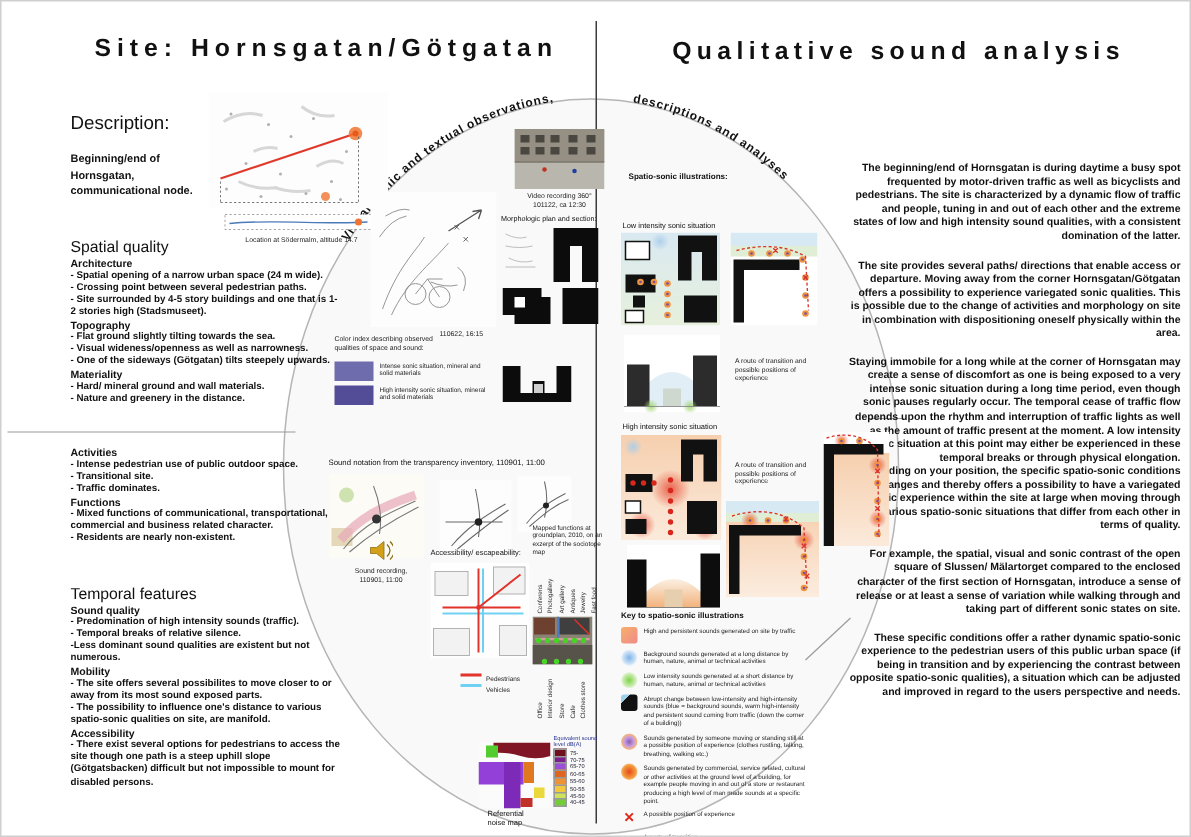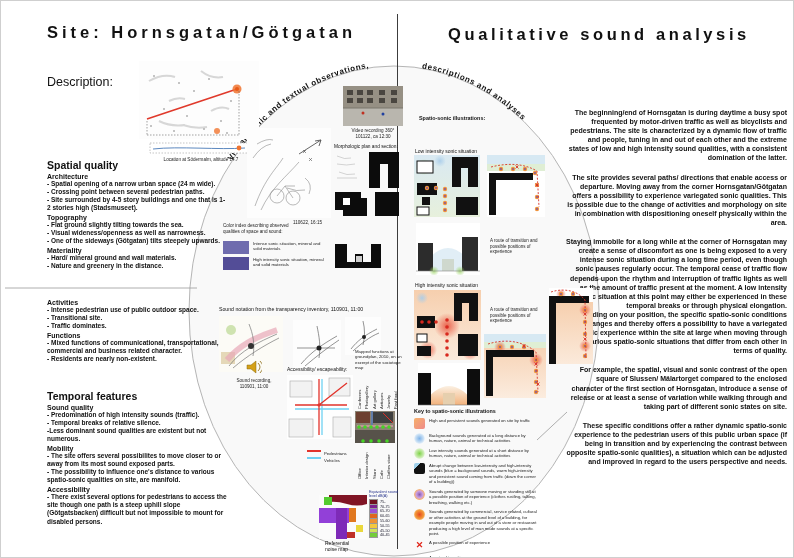--- a/index.html
+++ b/index.html
@@ -2,21 +2,21 @@
 <html><head>
 <meta charset="utf-8">
 <style>
   html,body{margin:0;padding:0;background:#e8e8e8}
   #page{position:relative;width:794px;height:558px;background:#fff;overflow:hidden;
         font-family:"Liberation Sans",sans-serif;color:#111;border:1px solid #cfcfcf;box-sizing:border-box;margin:0 auto}
   .abs{position:absolute}
   .t-main{font-size:16.5px;font-weight:700;letter-spacing:4px;text-align:center;white-space:nowrap}
   .h-desc{font-size:12.5px;font-weight:400}
   .desc-body{font-size:7.3px;font-weight:700;line-height:1.45}
-  .sec h3{font-size:10.5px;font-weight:700;margin:0 0 2px 0}
+  .sec h3{font-size:10.5px;font-weight:400;margin:0 0 2px 0}
   .sec h4{font-size:7px;font-weight:700;margin:2px 0 0 0}
   .sec p{font-size:6.5px;font-weight:600;margin:0;line-height:1.24}
   .rparas{text-align:right}
   .rparas p{font-size:7px;font-weight:600;line-height:1.3;margin:0 0 10px 0}
   .rparas p.tight{margin-bottom:0}
   .cap{font-size:4.6px;color:#222;line-height:1.3}
   .lbl{font-size:5px;color:#111}
   .lbl-b{font-size:5.4px;font-weight:700}
   .tiny{font-size:4.3px;line-height:1.25;color:#222}
   .nowrap{white-space:nowrap}
@@ -84,23 +84,24 @@
     <text font-size="8" font-weight="bold" letter-spacing="0.6" fill="#111">
       <textPath href="#arcPath" startOffset="158">Visual, sonic and textual observations,</textPath>
     </text>
     <text font-size="8" font-weight="bold" letter-spacing="0.6" fill="#111">
       <textPath href="#arcPath" startOffset="382">descriptions and analyses</textPath>
     </text>
   </svg>
 
   <div class="abs divider" style="left:396px;top:13px;height:535px"></div>
 
-  <div class="abs t-main" style="left:28px;top:22px;width:345px">Site: Hornsgatan/Götgatan</div>
+  <div class="abs t-main" style="left:44px;top:22px;width:345px">Site: Hornsgatan/Götgatan</div>
 
   <div class="abs h-desc" style="left:46px;top:74px">Description:</div>
+  <div class="abs desc-body" style="left:46px;top:100px;width:92px">Beginning/end of Hornsgatan, communicational node.</div>
 
   <svg class="abs" style="left:138px;top:60px" width="120" height="78" viewBox="0 0 120 78">
     <rect width="120" height="78" fill="#fdfdfd"></rect>
     <path d="M10,20 q14,-8 26,-4 M62,10 q10,8 22,6 M20,60 q12,6 26,4 M72,50 q10,-6 18,-2 M30,40 q8,-4 16,-2 M44,64 q12,4 24,2" stroke="#c9c9c9" stroke-width="2" fill="none" opacity=".75"></path>
     <g fill="#b0b0b0">
       <circle cx="15" cy="15" r="1"></circle>
         <circle cx="40" cy="22" r="1"></circle>
         <circle cx="55" cy="30" r="1"></circle>
         <circle cx="70" cy="18" r="1"></circle>
       <circle cx="25" cy="48" r="1"></circle>

